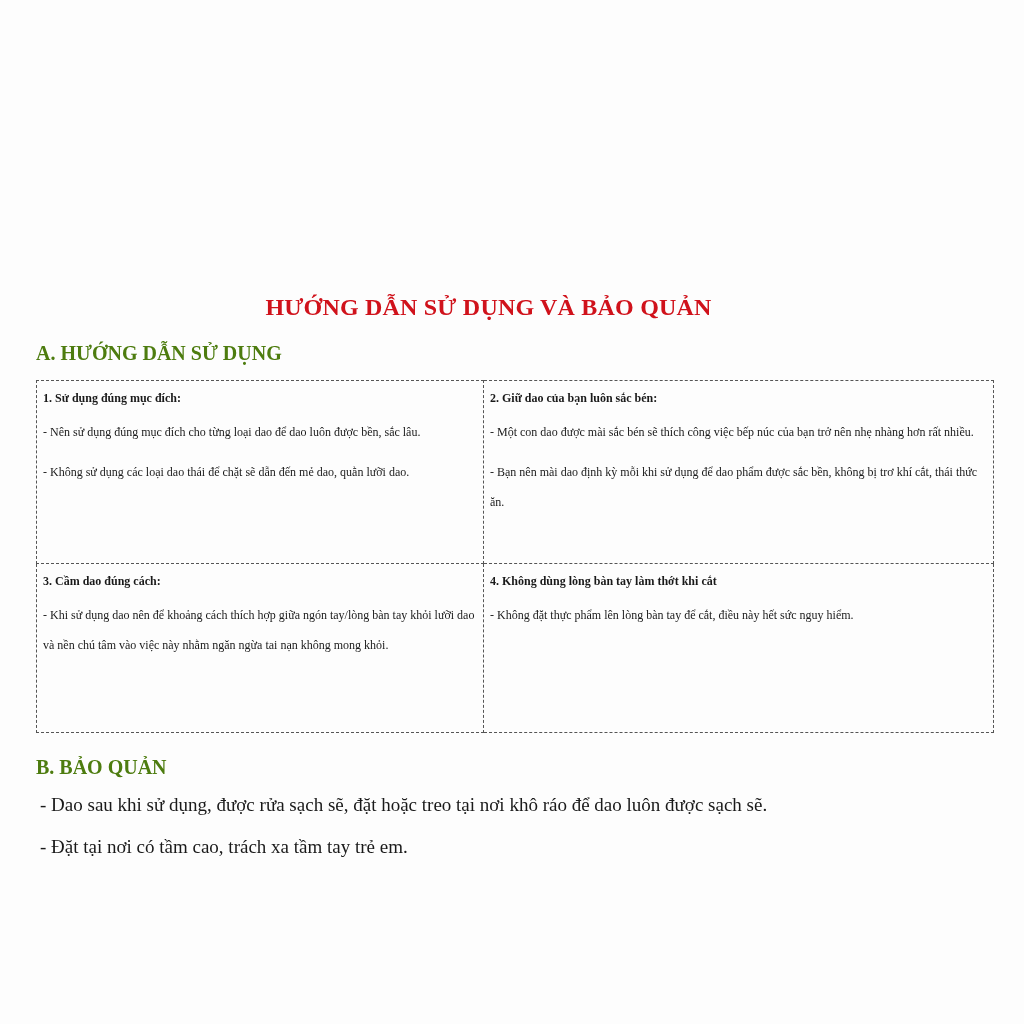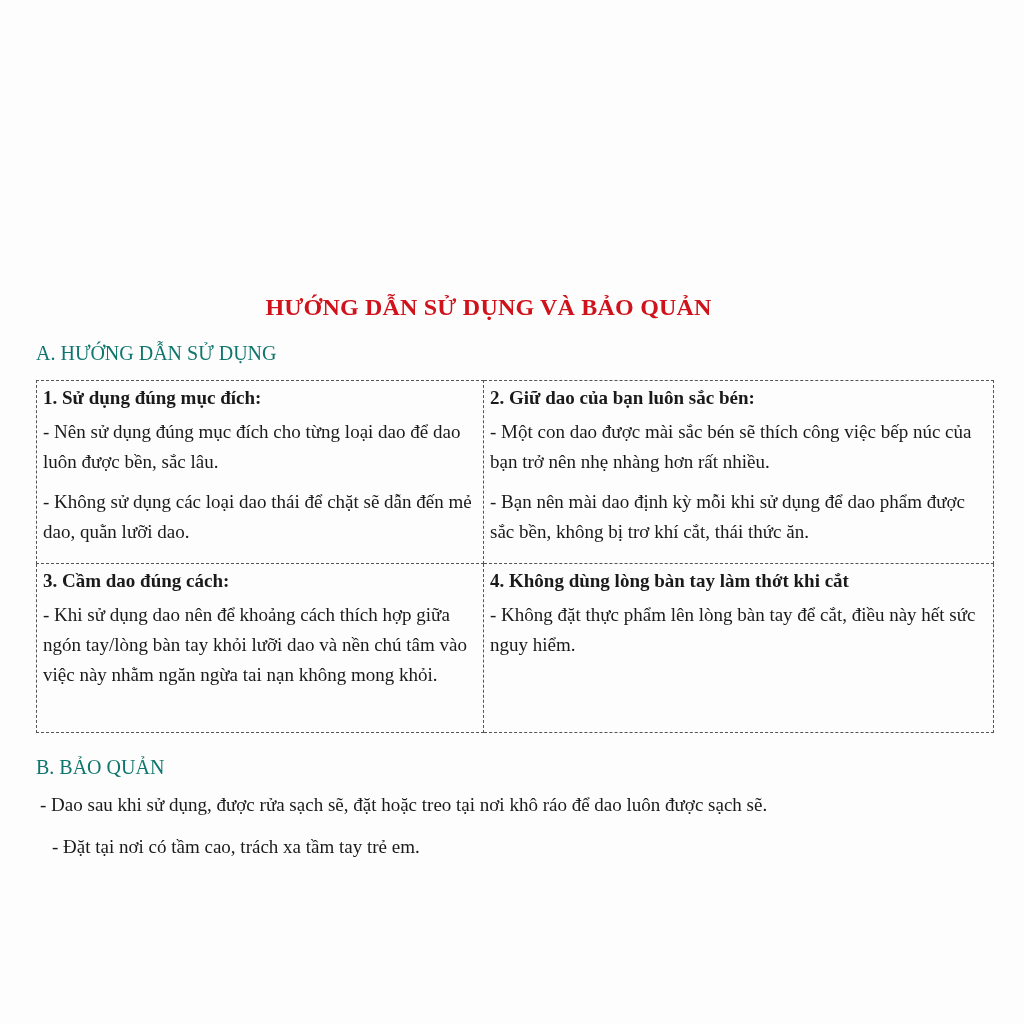--- a/index.html
+++ b/index.html
@@ -22,40 +22,40 @@
       width: 977px;
       text-align: center;
       font-weight: bold;
       font-size: 24px;
       color: #d0121b;
       letter-spacing: 0.2px;
     }
     .section-heading {
       position: absolute;
       left: 36px;
-      font-weight: normal;
+      font-weight: bold;
       font-size: 20px;
-      color: #0f766e;
+      color: #4d7c0f;
     }
     .sec-a { top: 342px; }
     .sec-b { top: 756px; left: 36px; }
     .guide-table {
       position: absolute;
       left: 36px;
       top: 380px;
       width: 957px;
       height: 352px;
       border-collapse: collapse;
       table-layout: fixed;
     }
     .guide-table td {
       border: 1.5px dashed #555;
       vertical-align: top;
       padding: 0 6px;
-      font-size: 19px;
+      font-size: 12px;
       line-height: 30px;
     }
     .guide-table col.c1 { width: 447px; }
     .guide-table col.c2 { width: 510px; }
     .cell-head {
       font-weight: bold;
       height: 30px;
       padding-top: 2px;
       white-space: nowrap;
     }
@@ -67,21 +67,21 @@
     }
     .row1 { height: 183px; }
     .row2 { height: 169px; }
     .storage {
       position: absolute;
       left: 40px;
       font-size: 19px;
       text-align: right;
     }
     .s1 { top: 794px; }
-    .s2 { top: 836px; margin-left: 12px; }
+    .s2 { top: 836px; }
   </style>
 </head>
 <body>
 
 <div class="title">HƯỚNG DẪN SỬ DỤNG VÀ BẢO QUẢN</div>
 
 <div class="section-heading sec-a">A. HƯỚNG DẪN SỬ DỤNG</div>
 
 <table class="guide-table">
   <colgroup>

